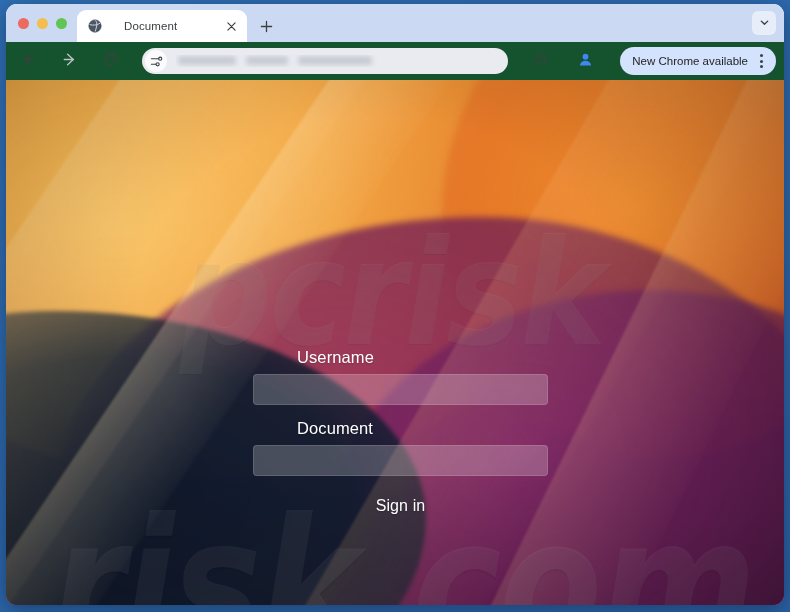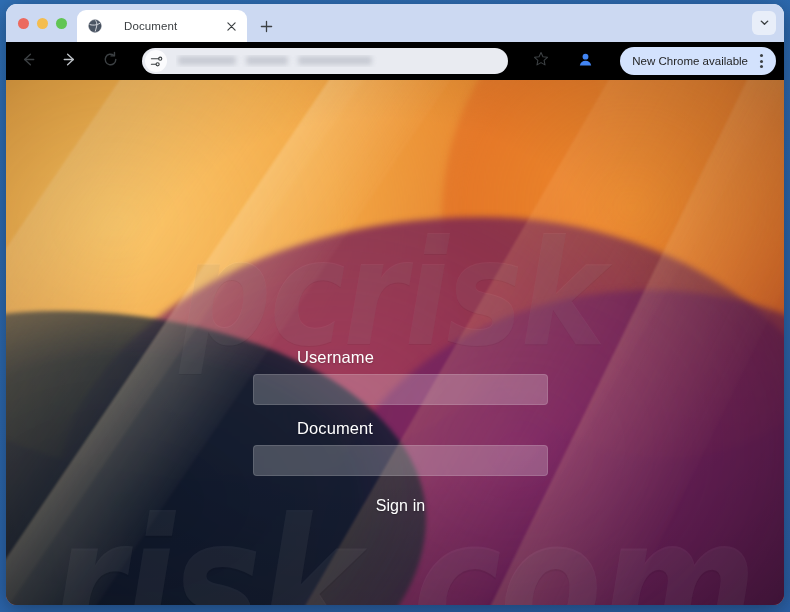--- a/index.html
+++ b/index.html
@@ -99,21 +99,21 @@
     top: 7px;
     width: 24px; height: 24px;
     border-radius: 6px;
     background: rgba(255,255,255,0.55);
     display: flex; align-items: center; justify-content: center;
   }
 
   
   .toolbar {
     height: 38px;
-    background: #000000;
+    background: #14532d;
     flex: 0 0 auto;
     display: flex;
     align-items: center;
     padding: 0 8px 0 8px;
     gap: 13px;
   }
   .nav-btn {
     width: 28px; height: 28px;
     display: flex; align-items: center; justify-content: center;
     border-radius: 50%;

